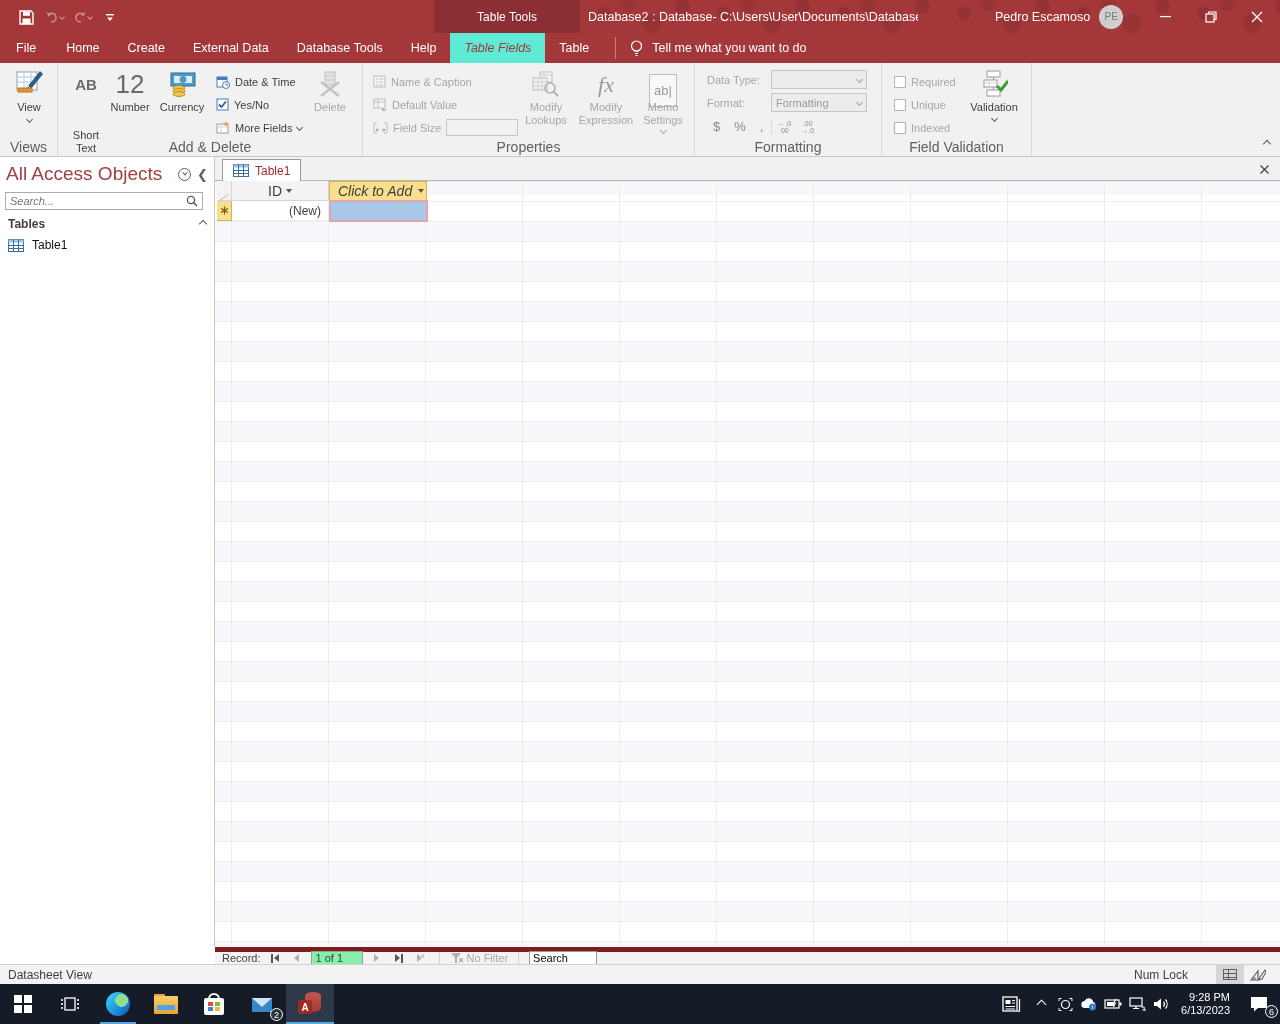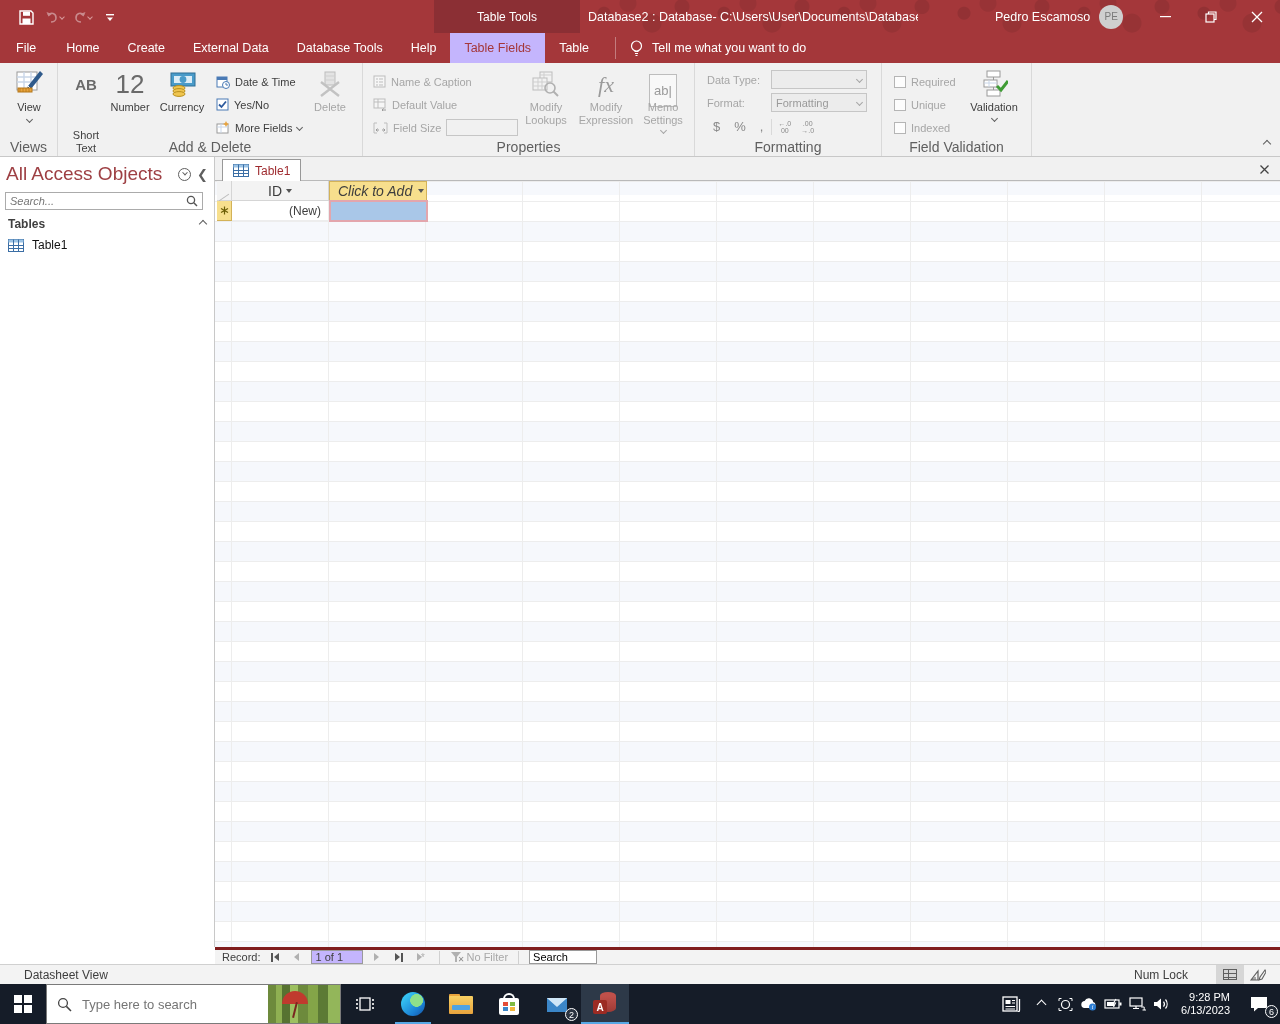--- a/index.html
+++ b/index.html
@@ -25,21 +25,21 @@
   #user-area { left:995px; top:0; height:33px; display:flex; align-items:center; gap:9px; }
   #user-area .uname { color:#fff; font-size:12.5px; }
   .avatar { width:24px; height:24px; border-radius:50%; background:#cfcfcf; color:#7a7a7a; display:flex; align-items:center; justify-content:center; font-size:10px; }
   .win-controls { right:0; top:0; height:33px; display:flex; }
   .win-btn { width:46px; height:33px; display:flex; align-items:center; justify-content:center; }
 
   
   #tabrow { left:0; top:33px; width:1280px; height:30px; background:#a4373a; display:flex; align-items:stretch; }
   .rtab { color:#fff; font-size:12.5px; display:flex; align-items:center; padding:0 14px; }
   .rtab.file { padding:0 16px; }
-  .rtab.active { background:#c4b5fd; color:#a4373a; }
+  .rtab.active { background:#5eead4; color:#a4373a;font-style:italic; }
   #tellme { display:flex; align-items:center; gap:9px; color:#fff; font-size:12.5px; padding-left:14px; border-left:1px solid rgba(255,255,255,.35); margin-left:12px; height:22px; align-self:center; }
 
   
   #ribbon { left:0; top:63px; width:1280px; height:94px; background:#f1f1f1; border-bottom:1px solid #c8c8c8; }
   .rgroup { position:absolute; top:0; height:93px; border-right:1px solid #d9d9d9; }
   .glabel { position:absolute; bottom:1px; left:0; right:0; text-align:center; font-size:14px; color:#5f5f5f; }
   .bigbtn { position:absolute; top:4px; display:flex; flex-direction:column; align-items:center; font-size:11px; color:#3e3e3e; text-align:center; line-height:13px; }
   .bigbtn .ic { height:34px; display:flex; align-items:center; justify-content:center; }
   .dis { color:#a6a6a6 !important; }
   .smallrow { position:absolute; left:6px; display:flex; align-items:center; gap:5px; font-size:11px; color:#3e3e3e; height:19px; }
@@ -83,40 +83,40 @@
   #corner-cell:after { content:""; position:absolute; left:1px; top:16px; width:12px; height:1px; background:#bdbdbd; transform:rotate(-35deg); }
   #hdr-id { left:17px; width:97px; justify-content:center; gap:4px; }
   #hdr-cta { left:114px; width:98px; background:#f7df8d; border:1px solid #d3b258; font-style:italic; padding-left:8px; gap:6px; }
   .hdr-arrow { width:0; height:0; border-left:3.5px solid transparent; border-right:3.5px solid transparent; border-top:4px solid #555; }
   #row-new { position:absolute; left:2px; top:20px; height:20px; }
   #sel-cell { position:absolute; left:0; top:0; width:15px; height:20px; background:#f7df8d; border-right:1px solid #d3b258; border-bottom:1px solid #d3b258; display:flex; align-items:center; justify-content:center; }
   #cell-id { position:absolute; left:15px; top:0; width:97px; height:20px; background:#fff; border-right:1px solid #ededed; border-bottom:1px solid #ededed; display:flex; align-items:center; justify-content:flex-end; padding-right:7px; font-size:12px; color:#3e3e3e; }
   #cell-sel { position:absolute; left:112px; top:-1px; width:99px; height:22px; background:#a9c7e8; border:2px solid #e3a6ad; }
 
   
-  #recnav { left:215px; top:947px; width:1065px; height:17px; background:#f3f3f3; border-top:3px solid #7f1d1d; display:flex; align-items:center; font-size:11px; color:#3e3e3e; padding-left:7px; gap:6px; }
+  #recnav { left:215px; top:947px; width:1065px; height:17px; background:#f3f3f3; border-top:5px solid #7f1d1d; display:flex; align-items:center; font-size:11px; color:#3e3e3e; padding-left:7px; gap:6px; }
   .rn-btn { display:flex; align-items:center; justify-content:center; width:16px; height:13px; gap:1px; }
   .tri-l { width:0; height:0; border-top:4px solid transparent; border-bottom:4px solid transparent; border-right:5px solid #555; }
   .tri-r { width:0; height:0; border-top:4px solid transparent; border-bottom:4px solid transparent; border-left:5px solid #555; }
   .tri-l.lite { border-right-color:#b0b0b0; } .tri-r.lite { border-left-color:#b0b0b0; }
   .rn-bar { width:2px; height:9px; background:#555; }
-  #rn-pos { width:52px; height:14px; background:#c4b5fd; border:1px solid #9a9a9a; display:flex; align-items:center; padding-left:4px; }
+  #rn-pos { width:52px; height:14px; background:#86efac; border:1px solid #9a9a9a; display:flex; align-items:center; padding-left:4px; }
   .rn-sep { width:1px; height:13px; background:#d0d0d0; margin:0 4px; }
   #rn-star { font-size:10px; color:#b0b0b0; margin-left:-2px; }
   #no-filter { display:flex; align-items:center; gap:4px; color:#a8a8a8; }
   .funnel { position:relative; width:13px; height:12px; }
   .funnel:before { content:""; position:absolute; left:1px; top:1px; border-left:5px solid transparent; border-right:5px solid transparent; border-top:6px solid #b0b0b0; }
   .funnel:after { content:""; position:absolute; left:5px; top:6px; width:2px; height:5px; background:#b0b0b0; }
   .funnel .fx { position:absolute; right:-2px; bottom:-1px; font-size:8px; color:#8a8a8a; line-height:8px; }
   #rn-search { width:68px; height:14px; background:#fff; border:1px solid #9a9a9a; }
   #rn-search input { width:100%; height:100%; border:0; outline:0; font-family:inherit; font-size:11px; color:#000; padding:0 3px; background:transparent; }
 
   
   #statusbar { left:0; top:964px; width:1280px; height:20px; background:#f3f3f3; border-top:1px solid #d0d0d0; display:flex; align-items:center; font-size:12px; color:#3e3e3e; }
-  #sb-view { margin-left:24px; flex:1; }
+  #sb-view { margin-left:8px; flex:1; }
   #sb-numlock { margin-right:28px; }
   .sb-btn { width:28px; height:20px; display:flex; align-items:center; justify-content:center; }
   .sb-btn.pressed { background:#d6d6d6; }
   .mini-grid { width:14px; height:11px; border:1px solid #5f5f5f; background:linear-gradient(to right,transparent 4px,#5f5f5f 4px,#5f5f5f 5px,transparent 5px),linear-gradient(to bottom,transparent 3px,#5f5f5f 3px,#5f5f5f 4px,transparent 4px,transparent 7px,#5f5f5f 7px,#5f5f5f 8px,transparent 8px); }
 
   
   #taskbar { left:0; top:984px; width:1280px; height:40px; background:#151c28; display:flex; align-items:stretch; }
   .tb-btn { width:46px; display:flex; align-items:center; justify-content:center; position:relative; }
   .winlogo { display:grid; grid-template-columns:8px 8px; grid-template-rows:8px 8px; gap:1.5px; }
   .winlogo i { background:#fff; }
@@ -571,33 +571,20 @@
 
   <div id="taskbar" class="abs">
     <div class="tb-btn">
       <span class="winlogo">
           <i></i>
           <i></i>
           <i></i>
           <i></i>
         </span>
     </div>
-    <div id="tb-search">
-      <span style="padding:0 10px;">
-        <svg width="15" height="15" viewBox="0 0 15 15">
-            <circle cx="6" cy="6" r="4.4" fill="none" stroke="#444" stroke-width="1.3"></circle>
-            <path d="M9.4 9.4 L14 14" stroke="#444" stroke-width="1.5"></path>
-          </svg>
-      </span>
-      <input type="text" placeholder="Type here to search" style="">
-      <span class="simg">
-          <i class="umb"></i>
-          <i class="stem"></i>
-        </span>
-    </div>
     <div class="appbtn">
       <span>
         <svg width="18" height="16" viewBox="0 0 18 16">
             <rect x="4" y="2" width="10" height="12" fill="none" stroke="#fff" stroke-width="1.3"></rect>
             <path d="M1 3 v2 M1 7 v2 M1 11 v2 M17 3 v2 M17 7 v2 M17 11 v2" stroke="#fff" stroke-width="1.6"></path>
           </svg>
       </span>
     </div>
     <div class="appbtn">
       <span style="width:24px;height:24px;border-radius:50%;background:radial-gradient(circle at 65% 35%, #8ee08a 0 28%, transparent 30%), linear-gradient(135deg,#35c1f1 20%,#1a7fd4 70%,#174f9e);"></span>

